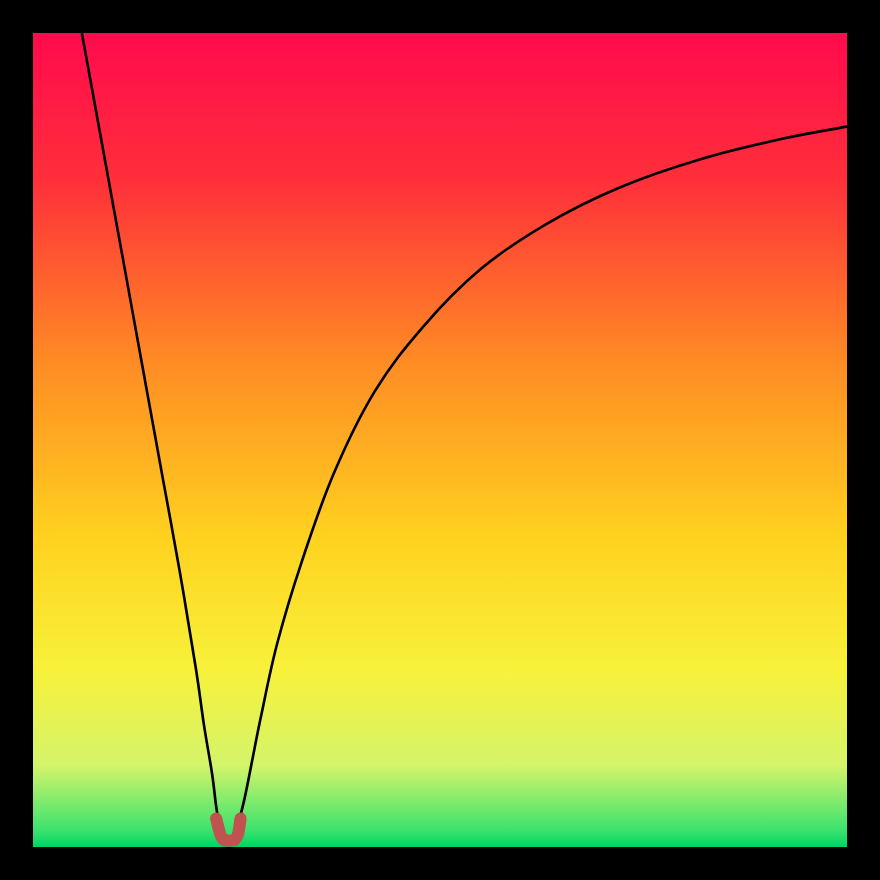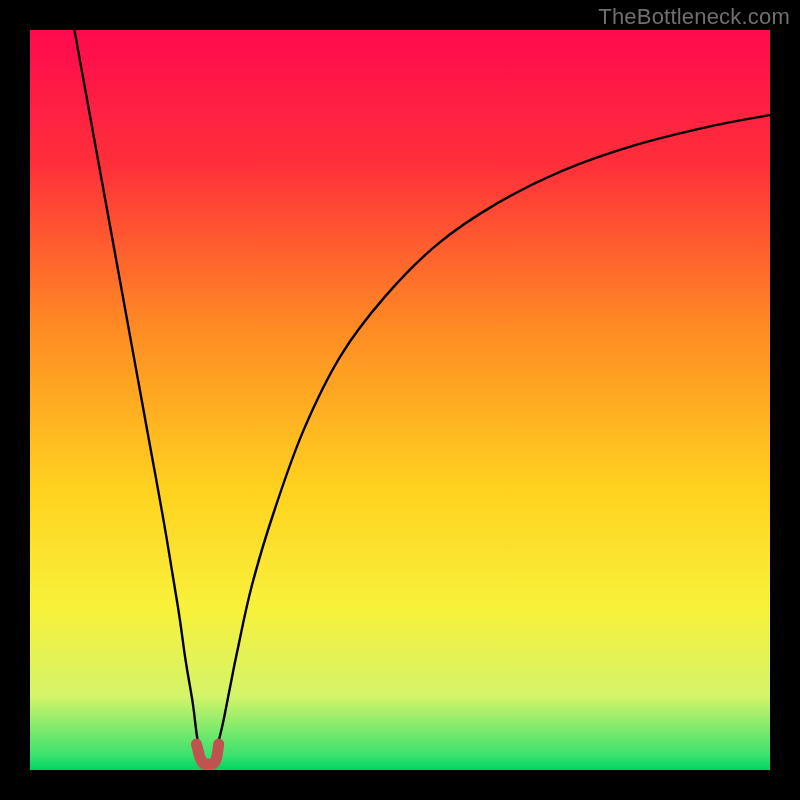--- a/index.html
+++ b/index.html
@@ -37,21 +37,20 @@
     letter-spacing: 0.2px;
     z-index: 20;
   }
   svg { display: block; }
 </style>
 </head>
 <body>
 
 <div class="frame">
 
-  <div class="watermark">TheBottleneck.com</div>
 
   <div class="plot-area">
     <svg id="chart-svg" width="740" height="740" viewBox="0 0 740 740">
       <defs>
         <linearGradient id="bg-grad" x1="0" y1="0" x2="0" y2="1">
             <stop offset="0%" stop-color="#ff0a4e"></stop>
             <stop offset="18%" stop-color="#ff2f3a"></stop>
             <stop offset="40%" stop-color="#ff8a24"></stop>
             <stop offset="62%" stop-color="#ffd21f"></stop>
             <stop offset="78%" stop-color="#f8f13a"></stop>

